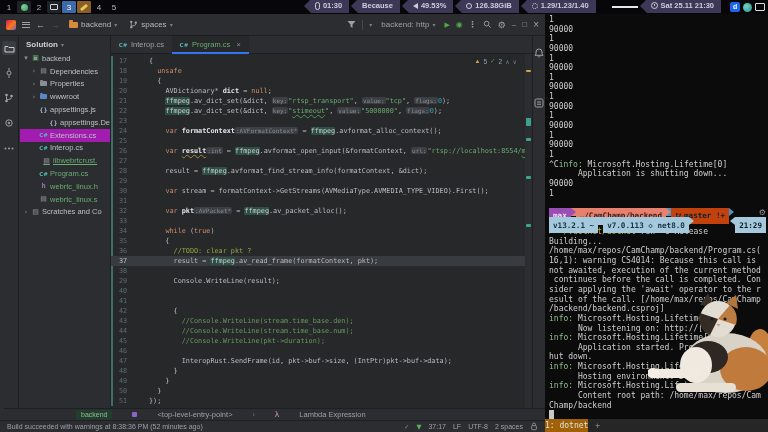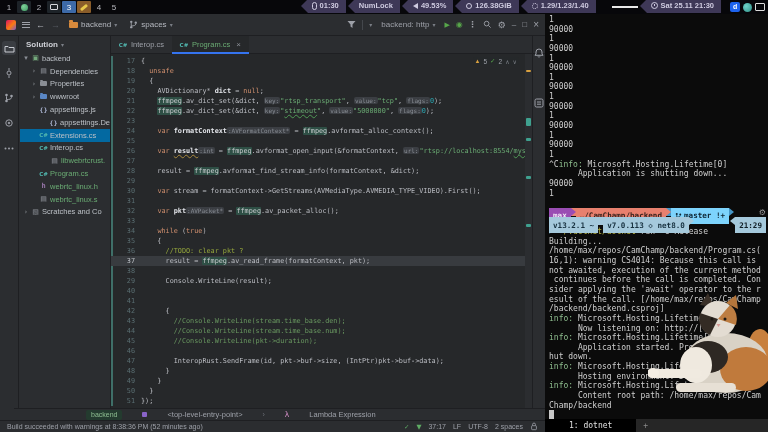--- a/index.html
+++ b/index.html
@@ -53,21 +53,21 @@
   svg.ic{display:block}
   
   .leftstrip{position:absolute;left:0;top:22px;width:19px;height:384px;border-right:1px solid #1e1f22;display:flex;flex-direction:column;align-items:center;padding-top:5px;gap:11px;box-sizing:border-box}
   .ls-icon{width:14px;height:14px;border-radius:3px;display:flex;align-items:center;justify-content:center;color:#9da0a8}
   .ls-icon.active{background:#3a3d42;color:#c9ccd2}
   
   .solution{position:absolute;left:20px;top:22px;width:90px;height:384px;border-right:1px solid #1e1f22;overflow:hidden}
   .panel-header{height:16px;display:flex;align-items:center;gap:3px;padding-left:6px;color:#ced0d6;font-size:8px;font-weight:bold}
   .tree{font-size:7.5px;color:#bcc0c6}
   .tree-item{height:12.8px;display:flex;align-items:center;gap:2px;white-space:nowrap;overflow:hidden}
-  .tree-item.selected{background:#0369a1}
+  .tree-item.selected{background:#a21caf}
   .tree-item.green{color:#6aab73}
   .expand{color:#8a8e95;font-size:7px;width:6px;flex:none;text-align:center;font-family:"DejaVu Sans",sans-serif}
   .ti{flex:none;display:inline-flex;align-items:center;justify-content:center;width:9px;font-family:"DejaVu Sans",sans-serif}
   .ti-solution::before{content:"▣";color:#74a97c;font-size:7px}
   .ti-deps::before{content:"▤";color:#8a8e95;font-size:7px}
   .ti-folder{width:7px;height:5px;background:#8a8e95;border-radius:1px;position:relative;margin:0 1px}
   .ti-folder::before{content:"";position:absolute;top:-1.5px;left:0;width:3px;height:1.5px;background:#8a8e95;border-radius:1px 1px 0 0}
   .ti-webfolder{width:7px;height:5px;background:#5a87c5;border-radius:1px;position:relative;margin:0 1px}
   .ti-webfolder::before{content:"";position:absolute;top:-1.5px;left:0;width:3px;height:1.5px;background:#5a87c5;border-radius:1px 1px 0 0}
   .ti-json::before{content:"{}";color:#9da6c0;font-size:6px;font-weight:bold}
@@ -80,40 +80,40 @@
   .tab{display:flex;align-items:center;gap:4px;padding:0 8px;font-size:7.5px;color:#9da0a8;position:relative}
   .tab .ti{width:8px}
   .tab.active{background:#26282a;color:#6aab73}
   .tab.active::after{content:"";position:absolute;left:0;right:0;bottom:-1px;height:2px;background:#3574f0}
   .tab .close{color:#8a8e95;font-size:8px;margin-left:2px}
   
   .editor{position:absolute;left:111px;top:40px;width:414px;height:354px;background:#26282a;overflow:hidden;font-family:"DejaVu Sans Mono",monospace;font-size:6.8px}
   .vcsbar{position:absolute;left:0;top:2px;width:2px;height:350px;background:#3f6f68}
   #code{position:absolute;left:0;top:2px;right:0}
   .cl{height:10px;line-height:10px;display:flex;white-space:pre}
-  .gut{width:24px;text-align:right;padding-right:6px;color:#5a6e72;flex:none}
+  .gut{width:24px;text-align:center;padding-right:14px;color:#5a6e72;flex:none}
   .cl.cur{background:#383b3f}
   .cl.cur .gut{color:#bcc0c6}
   .codetext{white-space:pre}
   .p{color:#bcbec4}.k{color:#cf8e6d}.s{color:#6aab73}.c{color:#699860}.td{color:#95a73c}.n{color:#2aacb8}
   .b{color:#e4e6eb;font-weight:bold}
   .h{background:#3b3e43;color:#888d94;border-radius:2px;padding:0 1px;font-size:6px}
   .f{background:#2e4f45;color:#c8cbce;border-radius:1px}
   .sq{color:#6aab73;text-decoration:underline;text-decoration-style:wavy;text-decoration-color:#4f9a55;text-underline-offset:1px}
   .uw{color:#e4e6eb;font-weight:bold;text-decoration:underline;text-decoration-style:wavy;text-decoration-color:#a8883c;text-underline-offset:1px}
   .inspection{position:absolute;right:6px;top:3px;display:flex;gap:3px;font-size:6.5px;color:#9da0a8;align-items:center;font-family:"Liberation Sans","DejaVu Sans",sans-serif;background:#26282acc;padding:0 2px;border-radius:2px}
   .w-tri{color:#d8a03f;font-size:6px}
   .okc{color:#57a64a;font-size:6.5px}
   .chevs{color:#7a7e85;font-size:6px}
   
   .stripe{position:absolute;left:525px;top:40px;width:7px;height:354px}
   .stripe .mark{position:absolute;left:1px;width:5px;border-radius:1px}
   .rightstrip{position:absolute;left:532px;top:22px;width:13px;height:384px;border-left:1px solid #1e1f22;display:flex;flex-direction:column;align-items:center;padding-top:12px;gap:40px;box-sizing:border-box;color:#9da0a8}
   
-  .breadcrumbs{position:absolute;left:14px;top:394px;width:545px;height:12px;background:#2b2d30;border-top:1px solid #1e1f22;display:flex;align-items:center;font-size:7.5px;color:#9da0a8;gap:20px;box-sizing:border-box}
+  .breadcrumbs{position:absolute;left:4px;top:394px;width:545px;height:12px;background:#2b2d30;border-top:1px solid #1e1f22;display:flex;align-items:center;font-size:7.5px;color:#9da0a8;gap:20px;box-sizing:border-box}
   .chip{margin-left:72px;background:#243b2f;color:#8fbf92;padding:0 5px;height:10px;border-radius:2px;display:flex;align-items:center;font-size:7px}
   .bc-dot{width:5px;height:5px;border-radius:1px;background:#8a64c9}
   .bsep{color:#6b6f76;font-size:7px}
   .lam{color:#d48fc7;font-size:7.5px;font-family:"DejaVu Sans",sans-serif}
   .statusbar{position:absolute;left:0;top:406px;width:545px;height:12px;background:#2b2d30;border-top:1px solid #1e1f22;display:flex;align-items:center;font-size:7px;color:#9da0a8;padding:0 7px;box-sizing:border-box}
   .sb-right{margin-left:auto;display:flex;gap:7px;align-items:center}
   .sb-ic-green{color:#5fad65;font-size:6.5px;font-family:"DejaVu Sans",sans-serif}
   
   .terminal{position:absolute;left:545px;top:14px;width:223px;height:418px;background:#0b0b0b;font-family:"DejaVu Sans Mono",monospace;font-size:8px;color:#cfcfcf;overflow:hidden}
   #tlines{position:absolute;left:4px;top:1px;right:0}
@@ -121,21 +121,21 @@
   .tp{color:#cfcfcf}.ti-g{color:#8fbf8f}.ta{color:#5fb0d0;font-weight:bold}.ty{color:#b5b23f}
   .cursor{display:inline-block;width:5px;height:9px;background:#c8c8c8;vertical-align:middle}
   .tl.prompt{display:flex;align-items:stretch;position:relative;white-space:nowrap}
   .pseg{display:inline-flex;align-items:center;gap:2px;padding:8px 4px;font-size:7.6px;font-weight:bold}
   .ptri{width:0;height:0;border-top:4.9px solid transparent;border-bottom:4.9px solid transparent;border-left:5px solid transparent}
   .pright{position:absolute;right:2px;top:0;height:100%;display:flex;align-items:stretch}
   .pright .pseg{font-weight:bold}
   .ptri-r{width:0;height:0;border-top:4.9px solid transparent;border-bottom:4.9px solid transparent;border-right:5px solid transparent}
   .gear-free{color:#999;font-family:"DejaVu Sans",sans-serif;font-size:8px;display:flex;align-items:center}
   .termtabs{position:absolute;left:0;bottom:0;width:223px;height:13px;background:#262626;display:flex;align-items:center;font-size:8px}
-  .ttab{background:#000000;color:#e0e0e0;padding:0 24px;height:13px;display:flex;align-items:center}
+  .ttab{background:#a16207;color:#e0e0e0;padding:0 0;height:13px;display:flex;align-items:center}
   .tplus{color:#8a8a8a;padding:0 7px}
   .cat{position:absolute;right:0;top:277px}
 </style>
 </head>
 <body>
 
 <div class="screen">
 
   <div class="topbar">
     <div class="ws" id="workspaces">
@@ -153,21 +153,21 @@
         </div>
         <div class="ws-item">4</div>
         <div class="ws-item">5</div>
       </div>
     <div class="segs" id="topbar-segments">
         <span class="seg">
           <span class="mouse-icon"></span>
           <span>01:30</span>
         </span>
         <span class="seg">
-          <span>NumLock</span>
+          <span>Because</span>
         </span>
         <span class="seg">
           <span class="volume-icon"></span>
           <span>49.53%</span>
         </span>
         <span class="seg">
           <span class="disk-icon"></span>
           <span>126.38GiB</span>
         </span>
         <span class="seg">
@@ -316,21 +316,21 @@
           <div class="tree-item selected" style="padding-left: 11px;">
             <span class="expand"> </span>
             <span class="ti ti-cs"></span>
             <span>Extensions.cs</span>
           </div>
           <div class="tree-item" style="padding-left: 11px;">
             <span class="expand"> </span>
             <span class="ti ti-cs"></span>
             <span>Interop.cs</span>
           </div>
-          <div class="tree-item green" style="padding-left: 22px;">
+          <div class="tree-item green" style="padding-left: 14px; text-decoration: underline;">
             <span class="expand"> </span>
             <span class="ti ti-lib"></span>
             <span>libwebrtcrust.</span>
           </div>
           <div class="tree-item green" style="padding-left: 11px;">
             <span class="expand"> </span>
             <span class="ti ti-cs"></span>
             <span>Program.cs</span>
           </div>
           <div class="tree-item green" style="padding-left: 11px;">
@@ -485,21 +485,21 @@
         <div class="tl tp"></div>
         <div class="tl prompt">
           <span class="pseg" style="background: rgb(154, 77, 179); color: rgb(242, 233, 247);">
             <span>max</span>
           </span>
           <span class="ptri" style="border-left-color: rgb(154, 77, 179); background: rgb(232, 128, 110);"></span>
           <span class="pseg" style="background: rgb(232, 128, 110); color: rgb(58, 34, 29);">
             <span>…/CamChamp/backend</span>
           </span>
           <span class="ptri" style="border-left-color: rgb(232, 128, 110); background: rgb(69, 150, 199);"></span>
-          <span class="pseg" style="background: #7dd3fc; color: rgb(12, 35, 48);">
+          <span class="pseg" style="background: #c2410c; color: rgb(12, 35, 48);">
             <span style="color: rgb(12, 35, 48);">
               <svg width="7" height="8" viewBox="0 0 10 10" fill="currentColor" style="display:block">
                 <circle cx="2.5" cy="2" r="1.4"></circle>
                 <circle cx="2.5" cy="8" r="1.4"></circle>
                 <circle cx="7.5" cy="3" r="1.4"></circle>
                 <path d="M2.5 3.3v3.4M7.5 4.3c0 2-2.2 2.1-5 2.4" fill="none" stroke="currentColor"></path>
               </svg>
             </span>
             <span>master !+</span>
           </span>

